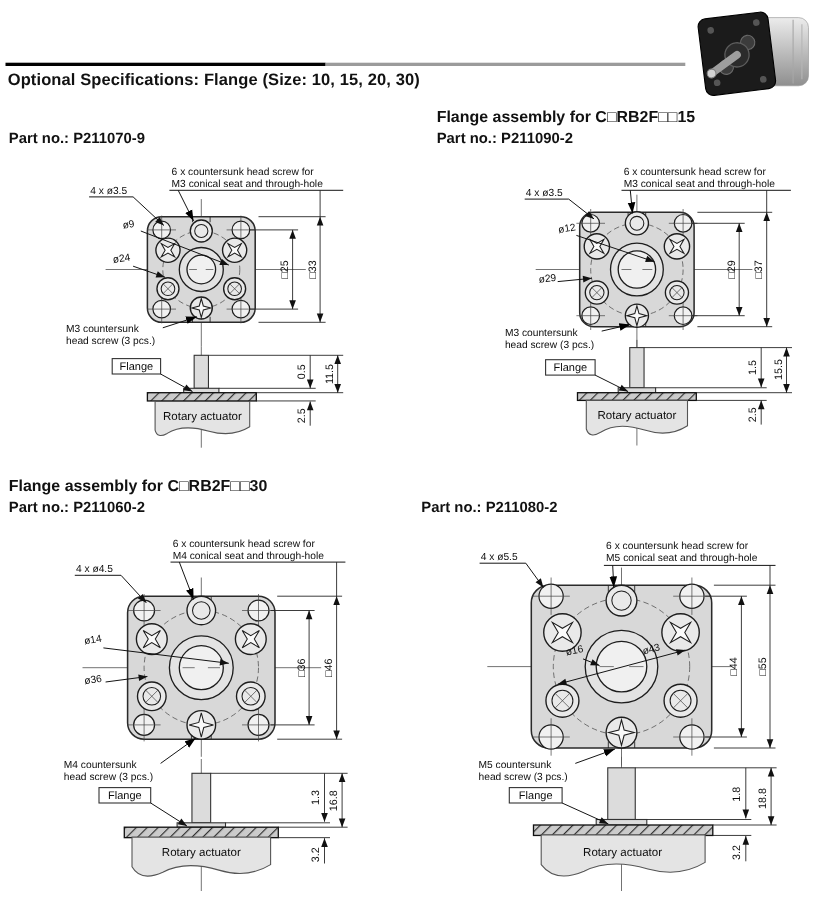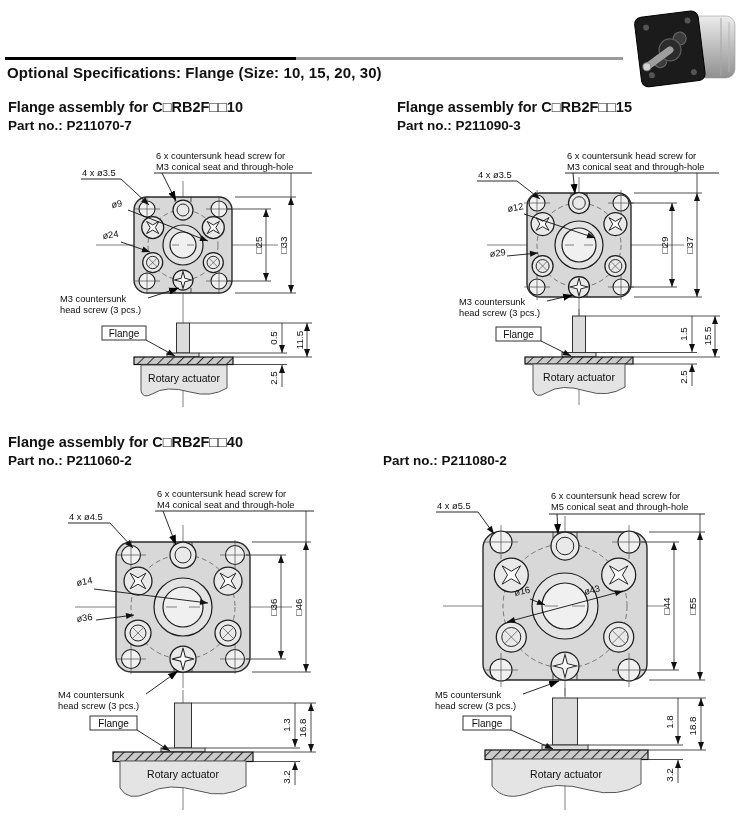--- a/index.html
+++ b/index.html
@@ -76,22 +76,21 @@
       <circle cx="58" cy="38" r="6.5" fill="#3c3c3c" stroke="#6a6a6a" stroke-width="1"></circle>
       <circle cx="36" cy="58" r="6.5" fill="#3c3c3c" stroke="#6a6a6a" stroke-width="1"></circle>
       <circle cx="47" cy="48" r="11" fill="#2b2b2b" stroke="#5c5c5c" stroke-width="1.2"></circle>
       <line x1="47" y1="48" x2="22" y2="62" stroke="#9e9e9e" stroke-width="7" stroke-linecap="round"></line>
       <circle cx="22" cy="62" r="4" fill="#d2d2d2" stroke="#808080"></circle>
     </g>
   </svg>
 </div>
 
 <div class="quad" id="q0">
-  <div class="qtitle">Flange assembly for C□RB2F□□10</div>
-  <div class="qpart">Part no.: P211070-7</div>
+  <div class="qpart">Part no.: P211070-9</div>
   <svg width="375" height="335" viewBox="0 0 375 335">
 
     <line class="cl" x1="96" y1="150" x2="278" y2="150"></line>
     <line class="cl" x1="183" y1="86" x2="183" y2="220"></line>
 
     <rect class="plate" x="134" y="102" width="98" height="96" rx="13"></rect>
     <circle class="thin" cx="183" cy="150" r="35" stroke-dasharray="5 3"></circle>
     <line class="ext" x1="175" y1="102" x2="175" y2="107"></line>
       <line class="ext" x1="191" y1="102" x2="191" y2="107"></line>
     <line class="ext" x1="175" y1="198" x2="175" y2="193"></line>
@@ -178,21 +177,21 @@
     <text class="dim" text-anchor="middle" x="274" y="246" transform="rotate(-90 274 243)">0.5</text>
     <line class="ext" x1="307" y1="228" x2="307" y2="262" marker-start="url(#ma)" marker-end="url(#ma)"></line>
     <text class="dim" text-anchor="middle" x="300" y="248" transform="rotate(-90 300 245)">11.5</text>
     <line class="ext" x1="282" y1="292" x2="282" y2="270" marker-end="url(#ma)"></line>
     <text class="dim" text-anchor="middle" x="274" y="286" transform="rotate(-90 274 283)">2.5</text>
   </svg>
 </div>
 
 <div class="quad" id="q1">
   <div class="qtitle">Flange assembly for C□RB2F□□15</div>
-  <div class="qpart">Part no.: P211090-3</div>
+  <div class="qpart">Part no.: P211090-2</div>
   <svg width="375" height="335" viewBox="0 0 375 335">
     <line class="cl" x1="98" y1="150" x2="295" y2="150"></line>
     <line class="cl" x1="190" y1="82" x2="190" y2="222"></line>
     <rect class="plate" x="138" y="98" width="104" height="104" rx="13"></rect>
     <circle class="thin" cx="190" cy="150" r="42" stroke-dasharray="5 3"></circle>
     <line class="ext" x1="182" y1="98" x2="182" y2="103"></line>
       <line class="ext" x1="198" y1="98" x2="198" y2="103"></line>
     <line class="ext" x1="182" y1="202" x2="182" y2="197"></line>
       <line class="ext" x1="198" y1="202" x2="198" y2="197"></line>
     <g>
@@ -271,21 +270,21 @@
     <line class="ext" x1="303" y1="221" x2="303" y2="257" marker-end="url(#ma)"></line>
     <text class="dim" text-anchor="middle" x="295" y="242" transform="rotate(-90 295 239)">1.5</text>
     <line class="ext" x1="326" y1="221" x2="326" y2="262" marker-start="url(#ma)" marker-end="url(#ma)"></line>
     <text class="dim" text-anchor="middle" x="319" y="244" transform="rotate(-90 319 241)">15.5</text>
     <line class="ext" x1="303" y1="291" x2="303" y2="269" marker-end="url(#ma)"></line>
     <text class="dim" text-anchor="middle" x="295" y="285" transform="rotate(-90 295 282)">2.5</text>
   </svg>
 </div>
 
 <div class="quad" id="q2">
-  <div class="qtitle">Flange assembly for C□RB2F□□40</div>
+  <div class="qtitle">Flange assembly for C□RB2F□□30</div>
   <div class="qpart">Part no.: P211060-2</div>
   <svg width="375" height="403" viewBox="0 0 375 403">
     <line class="cl" x1="75" y1="177" x2="292" y2="177"></line>
     <line class="cl" x1="183" y1="95" x2="183" y2="258"></line>
     <rect class="plate" x="116" y="112" width="134" height="130" rx="15"></rect>
     <circle class="thin" cx="183" cy="177" r="52" stroke-dasharray="5 3"></circle>
     <line class="ext" x1="174" y1="112" x2="174" y2="118"></line>
       <line class="ext" x1="192" y1="112" x2="192" y2="118"></line>
     <line class="ext" x1="174" y1="242" x2="174" y2="236"></line>
       <line class="ext" x1="192" y1="242" x2="192" y2="236"></line>

